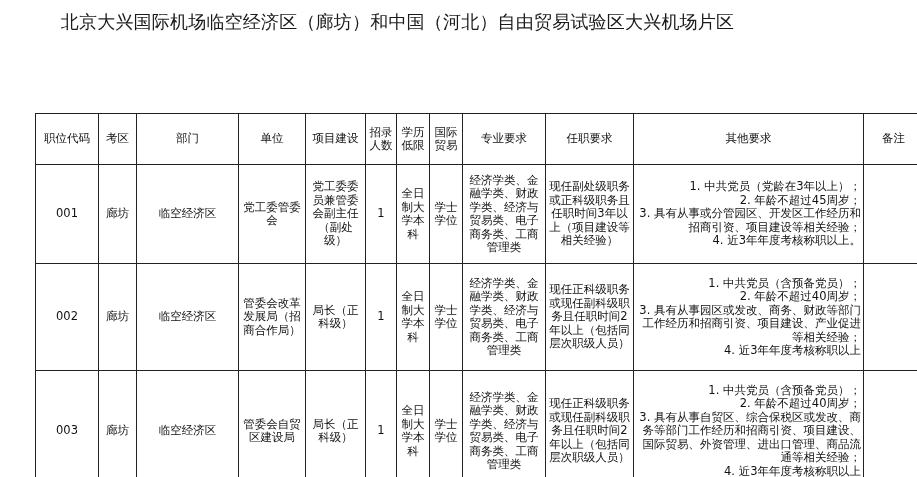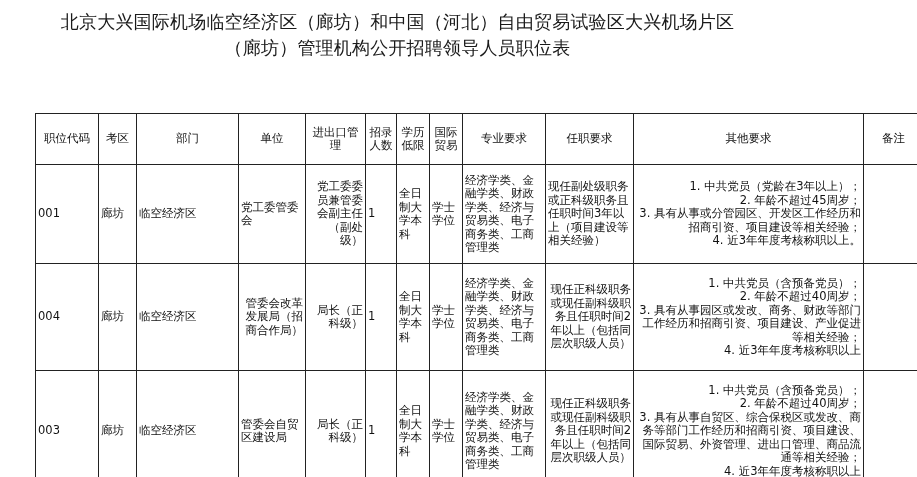--- a/index.html
+++ b/index.html
@@ -6,33 +6,32 @@
   body { width:917px; height:477px; position:relative; overflow:hidden;
          font-family:"DejaVu Sans","Liberation Sans",sans-serif; color:#111; }
   .title { position:absolute; left:0; top:9px; width:795px; text-align:center;
            font-family:"DejaVu Serif","Liberation Serif",serif;
            font-size:18px; line-height:26px; color:#1a1a1a; letter-spacing:0.2px; }
   table { position:absolute; left:35px; top:77px; border-collapse:collapse;
           table-layout:fixed; width:888px;margin-top:36px; }
   td, th { border:1px solid #222; padding:1px 2px; vertical-align:middle;
            font-size:11.5px; line-height:13.5px; font-weight:normal; }
   th { height:48px; text-align:center; }
-  td.c { }
-  td.l { text-align:right; }
+  td.c { text-align:center; }
+  td.l { text-align:center; }
   tr.r1 td { height:96px; }
   tr.r2 td { height:104px; }
   tr.r3 td { height:118px; }
   .other { white-space:pre-line; text-align:right; }
 </style>
 </head>
 <body>
 
 <div class="title">
   <div>北京大兴国际机场临空经济区（廊坊）和中国（河北）自由贸易试验区大兴机场片区</div>
-  <div>（廊坊）管理机构公开招聘领导人员职位表</div>
 </div>
 
 <table>
   <colgroup>
     <col style="width:63px">
       <col style="width:38px">
       <col style="width:102px">
       <col style="width:67px">
     <col style="width:60px">
       <col style="width:31px">
@@ -42,21 +41,21 @@
       <col style="width:88px">
       <col style="width:230px">
       <col style="width:60px">
   </colgroup>
   <thead>
     <tr>
       <th>职位代码</th>
       <th>考区</th>
       <th>部门</th>
       <th>单位</th>
-      <th>进出口管理</th>
+      <th>项目建设</th>
       <th>招录人数</th>
       <th>学历低限</th>
       <th>国际贸易</th>
       <th>专业要求</th>
       <th>任职要求</th>
       <th>其他要求</th>
       <th>备注</th>
     </tr>
   </thead>
   <tbody>
@@ -71,21 +70,21 @@
       <td class="c">学士学位</td>
       <td class="c">经济学类、金融学类、财政学类、经济与贸易类、电子商务类、工商管理类</td>
       <td class="c">现任副处级职务或正科级职务且任职时间3年以上（项目建设等相关经验）</td>
       <td class="other">1. 中共党员（党龄在3年以上）；
 2. 年龄不超过45周岁；
 3. 具有从事或分管园区、开发区工作经历和招商引资、项目建设等相关经验；
 4. 近3年年度考核称职以上。</td>
       <td class="c"></td>
     </tr>
     <tr class="r2">
-      <td class="c">004</td>
+      <td class="c">002</td>
       <td class="c">廊坊</td>
       <td class="c">临空经济区</td>
       <td class="l">管委会改革发展局（招商合作局）</td>
       <td class="l">局长（正科级）</td>
       <td class="c">1</td>
       <td class="c">全日制大学本科</td>
       <td class="c">学士学位</td>
       <td class="c">经济学类、金融学类、财政学类、经济与贸易类、电子商务类、工商管理类</td>
       <td class="l">现任正科级职务或现任副科级职务且任职时间2年以上（包括同层次职级人员）</td>
       <td class="other">1. 中共党员（含预备党员）；

